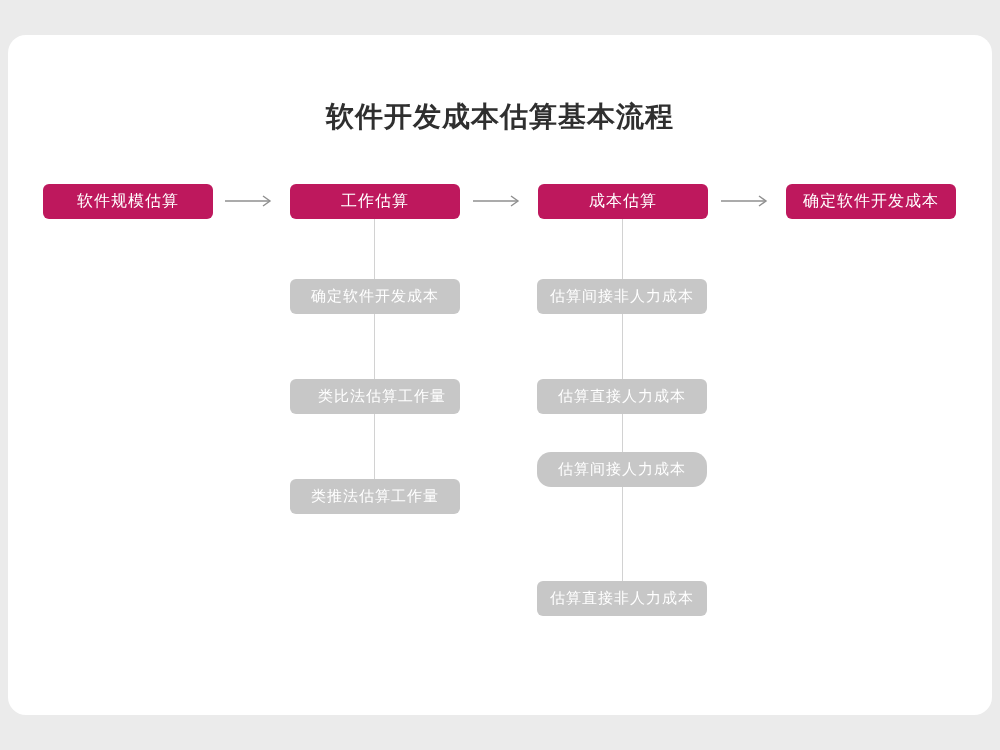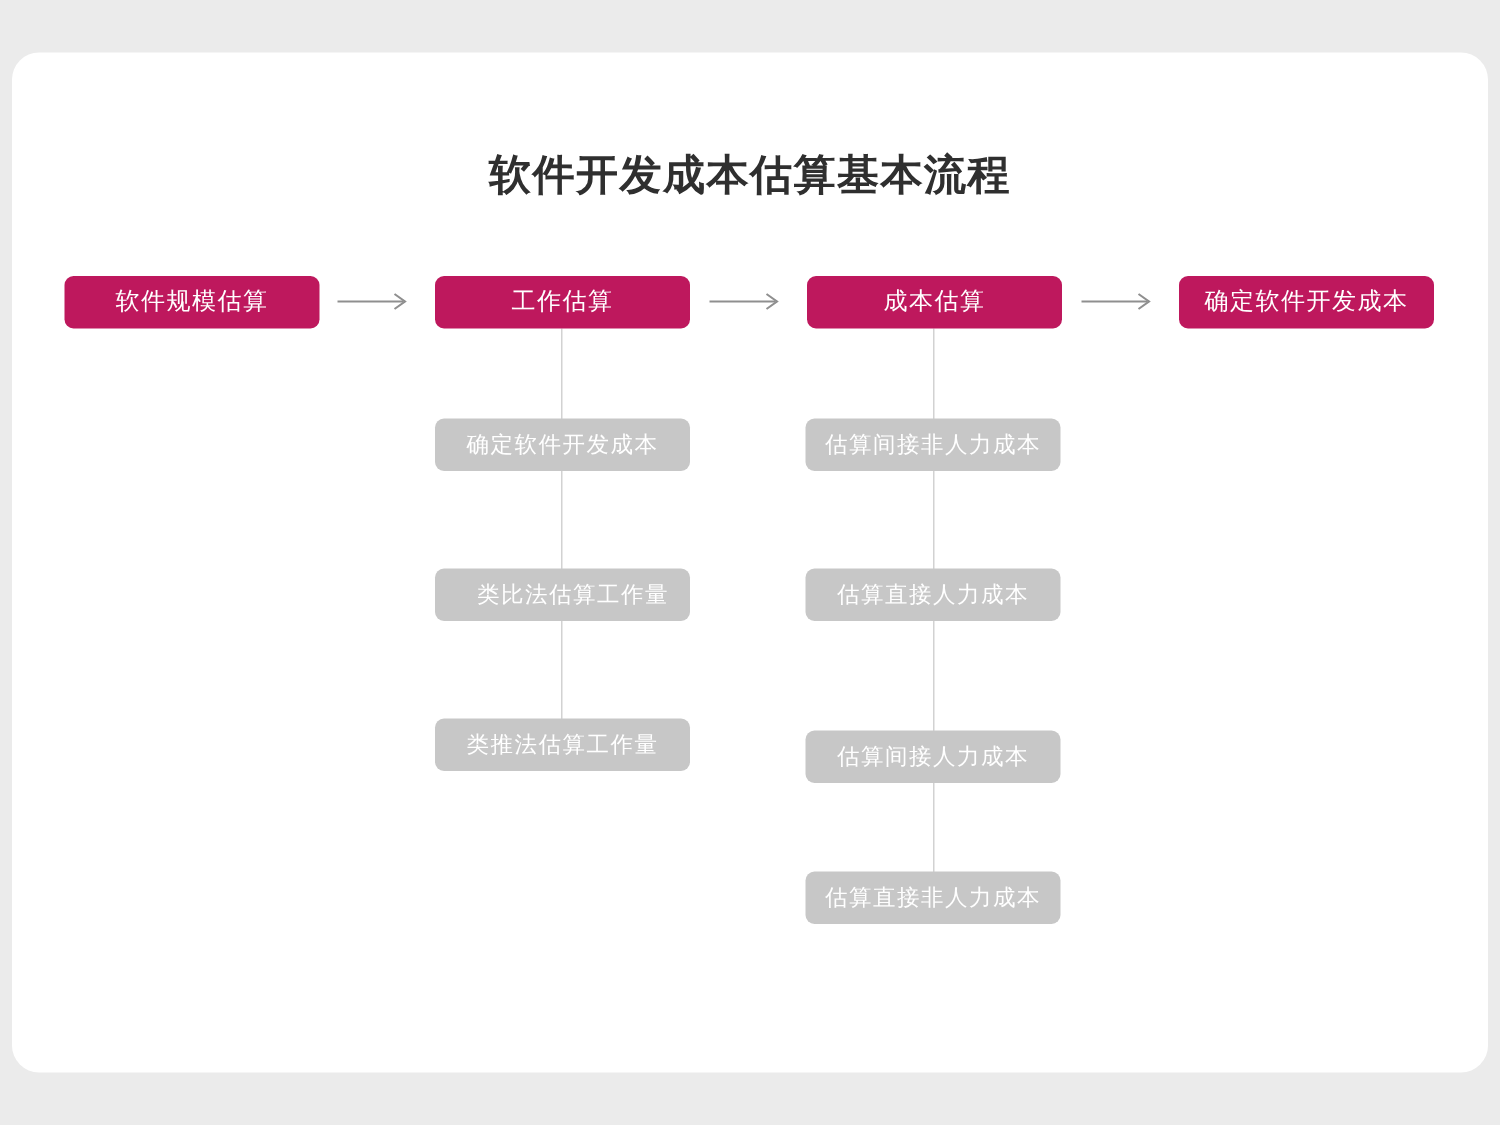--- a/index.html
+++ b/index.html
@@ -103,17 +103,17 @@
   <div class="node secondary" style="left:290px; top:279px;">确定软件开发成本</div>
 
   <div class="node secondary" style="left:290px; top:379px;padding-left:14px;">类比法估算工作量</div>
 
   <div class="node secondary" style="left:537px; top:279px;">估算间接非人力成本</div>
 
   <div class="node secondary" style="left:290px; top:479px;">类推法估算工作量</div>
 
   <div class="node secondary" style="left:537px; top:379px;">估算直接人力成本</div>
 
-  <div class="node secondary" style="left:537px; top:487px;">估算间接人力成本</div>
+  <div class="node secondary" style="left:537px; top:452px;border-radius:14px;">估算间接人力成本</div>
 
   <div class="node secondary" style="left:537px; top:581px;">估算直接非人力成本</div>
 
 </div>
 
 </body></html>

